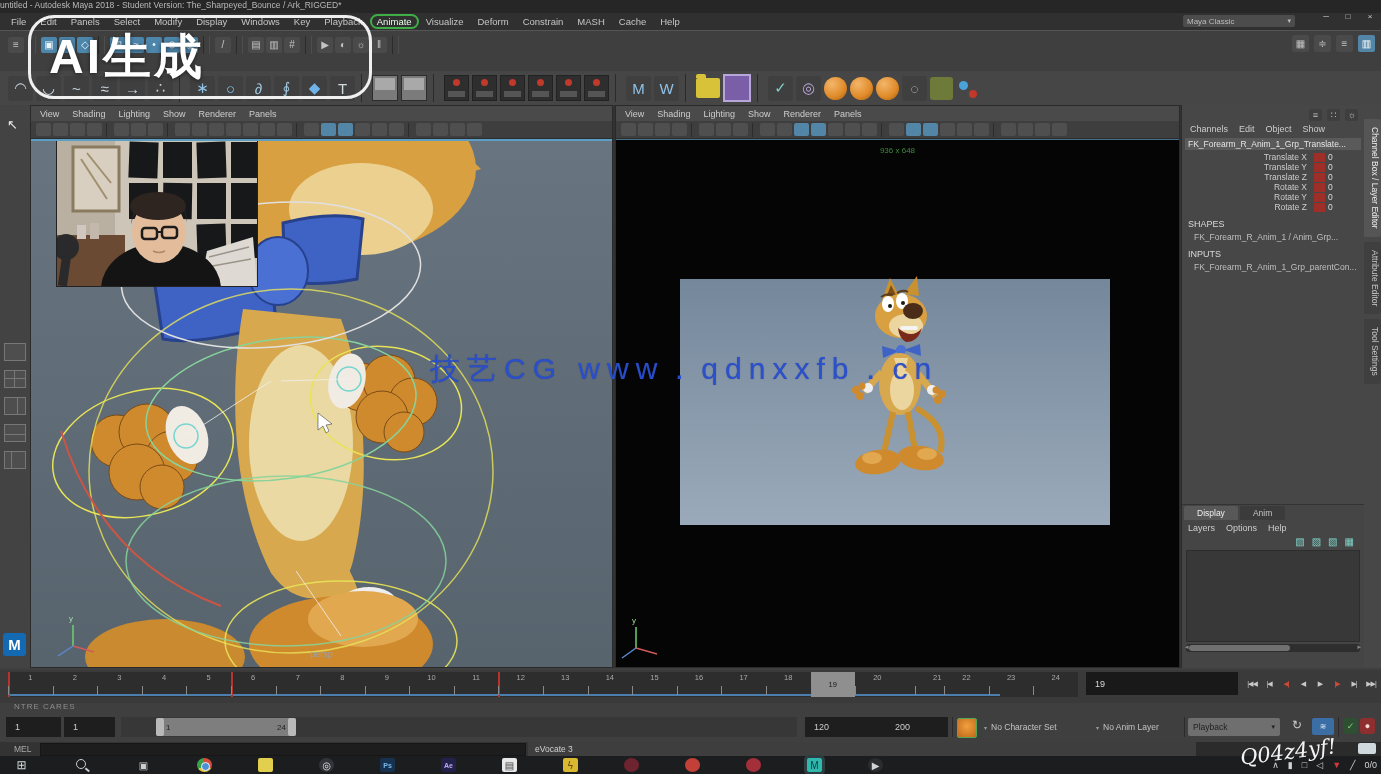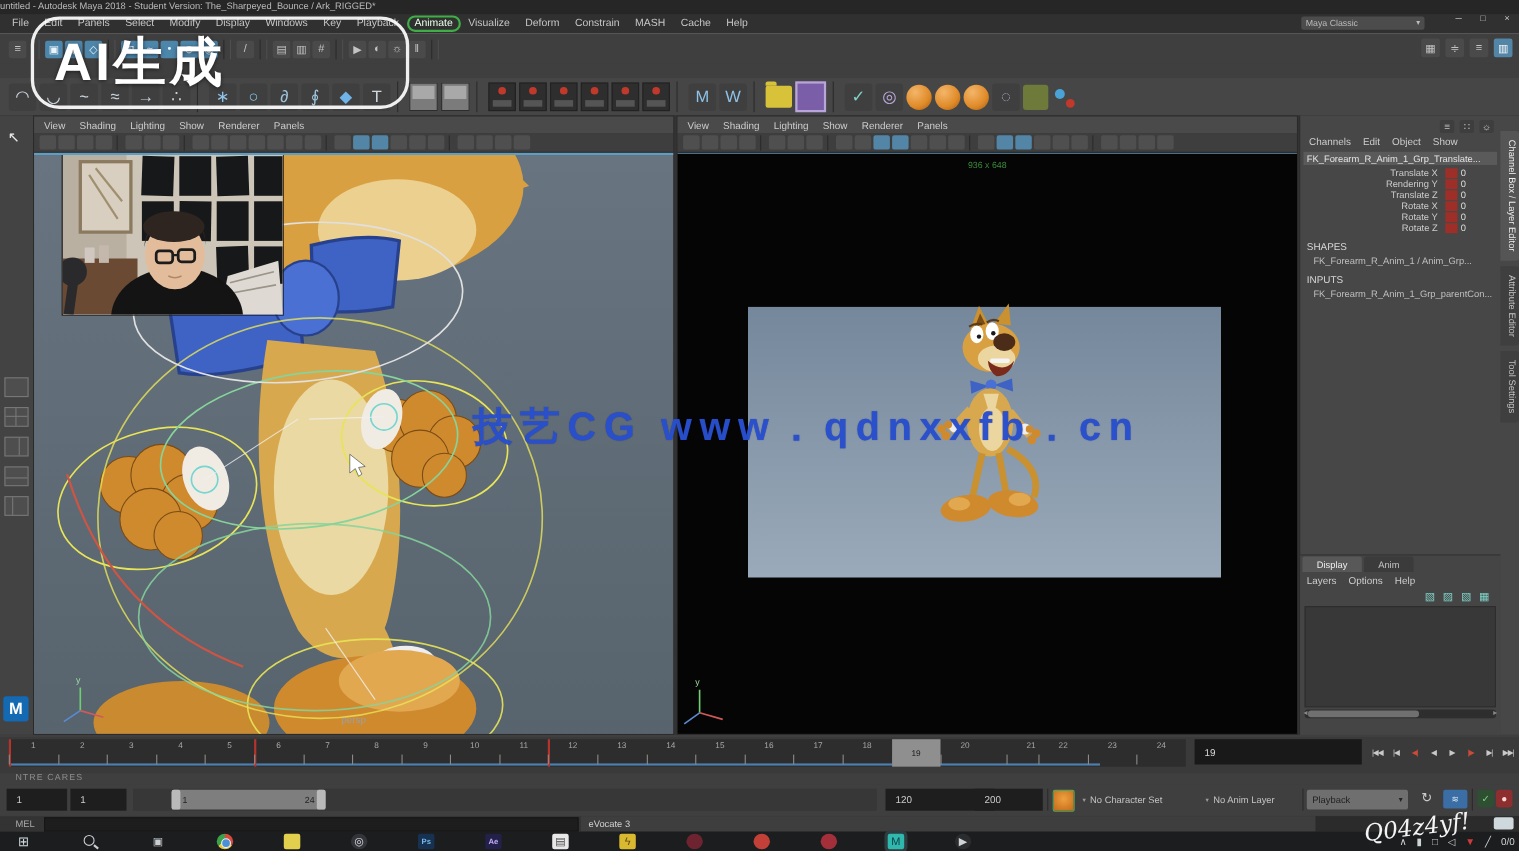--- a/index.html
+++ b/index.html
@@ -172,21 +172,21 @@
   .tb-search::before{content:"";width:8px;height:8px;border:1.5px solid #c9ced2;border-radius:50%;position:absolute;left:1px;top:1px;}
   .tb-search::after{content:"";width:5px;height:1.5px;background:#c9ced2;position:absolute;right:0;bottom:2px;transform:rotate(40deg);}
   .tb-chrome{border-radius:50%;background:conic-gradient(#d84a3a 0 33%,#e8c43a 33% 66%,#3aa14a 66% 100%);position:relative;}
   .tb-chrome::after{content:"";position:absolute;left:4px;top:4px;width:7px;height:7px;border-radius:50%;background:#4a90d8;border:1px solid #f0f0f0;}
   .tray{position:absolute;right:4px;top:756px;height:18px;display:flex;gap:9px;align-items:center;color:#cfd3d6;font-size:9px;z-index:7;}
   .tray-ic{display:flex;align-items:center;justify-content:center;}
   
   .wm-ai{position:absolute;left:28px;top:15px;width:344px;height:84px;border:3px solid rgba(255,255,255,.92);
          border-radius:26px;color:#fff;font-size:48px;font-weight:bold;display:flex;align-items:center;
          padding-left:18px;letter-spacing:3px;z-index:40;text-shadow:0 1px 4px rgba(0,0,0,.55);box-sizing:border-box;}
-  .wm-center{position:absolute;left:430px;top:364px;z-index:30;color:rgba(42,80,208,.95);font-size:36px;font-weight:bold;
+  .wm-center{position:absolute;left:430px;top:349px;z-index:30;color:rgba(42,80,208,.95);font-size:30px;font-weight:normal;
              letter-spacing:7px;white-space:nowrap;text-shadow:0 0 1px rgba(20,40,120,.6);}
   .wm-sign{position:absolute;left:1240px;top:740px;color:#f4f4f4;font-size:21px;font-style:italic;
            transform:rotate(-7deg);z-index:50;font-family:"DejaVu Serif",serif;}
 </style>
 </head>
 <body>
 
 <div id="app">
 
   <div class="titlebar">
@@ -580,21 +580,21 @@
             <div class="cb-menu">Show</div>
           </div>
         <div class="cb-object">FK_Forearm_R_Anim_1_Grp_Translate...</div>
         <div class="cb-rows" id="cb-rows">
             <div class="cb-row">
               <div class="cb-name">Translate X</div>
               <div class="cb-key"></div>
               <div class="cb-val">0</div>
             </div>
             <div class="cb-row">
-              <div class="cb-name">Rendering Y</div>
+              <div class="cb-name">Translate Y</div>
               <div class="cb-key"></div>
               <div class="cb-val">0</div>
             </div>
             <div class="cb-row">
               <div class="cb-name">Translate Z</div>
               <div class="cb-key"></div>
               <div class="cb-val">0</div>
             </div>
             <div class="cb-row">
               <div class="cb-name">Rotate X</div>

